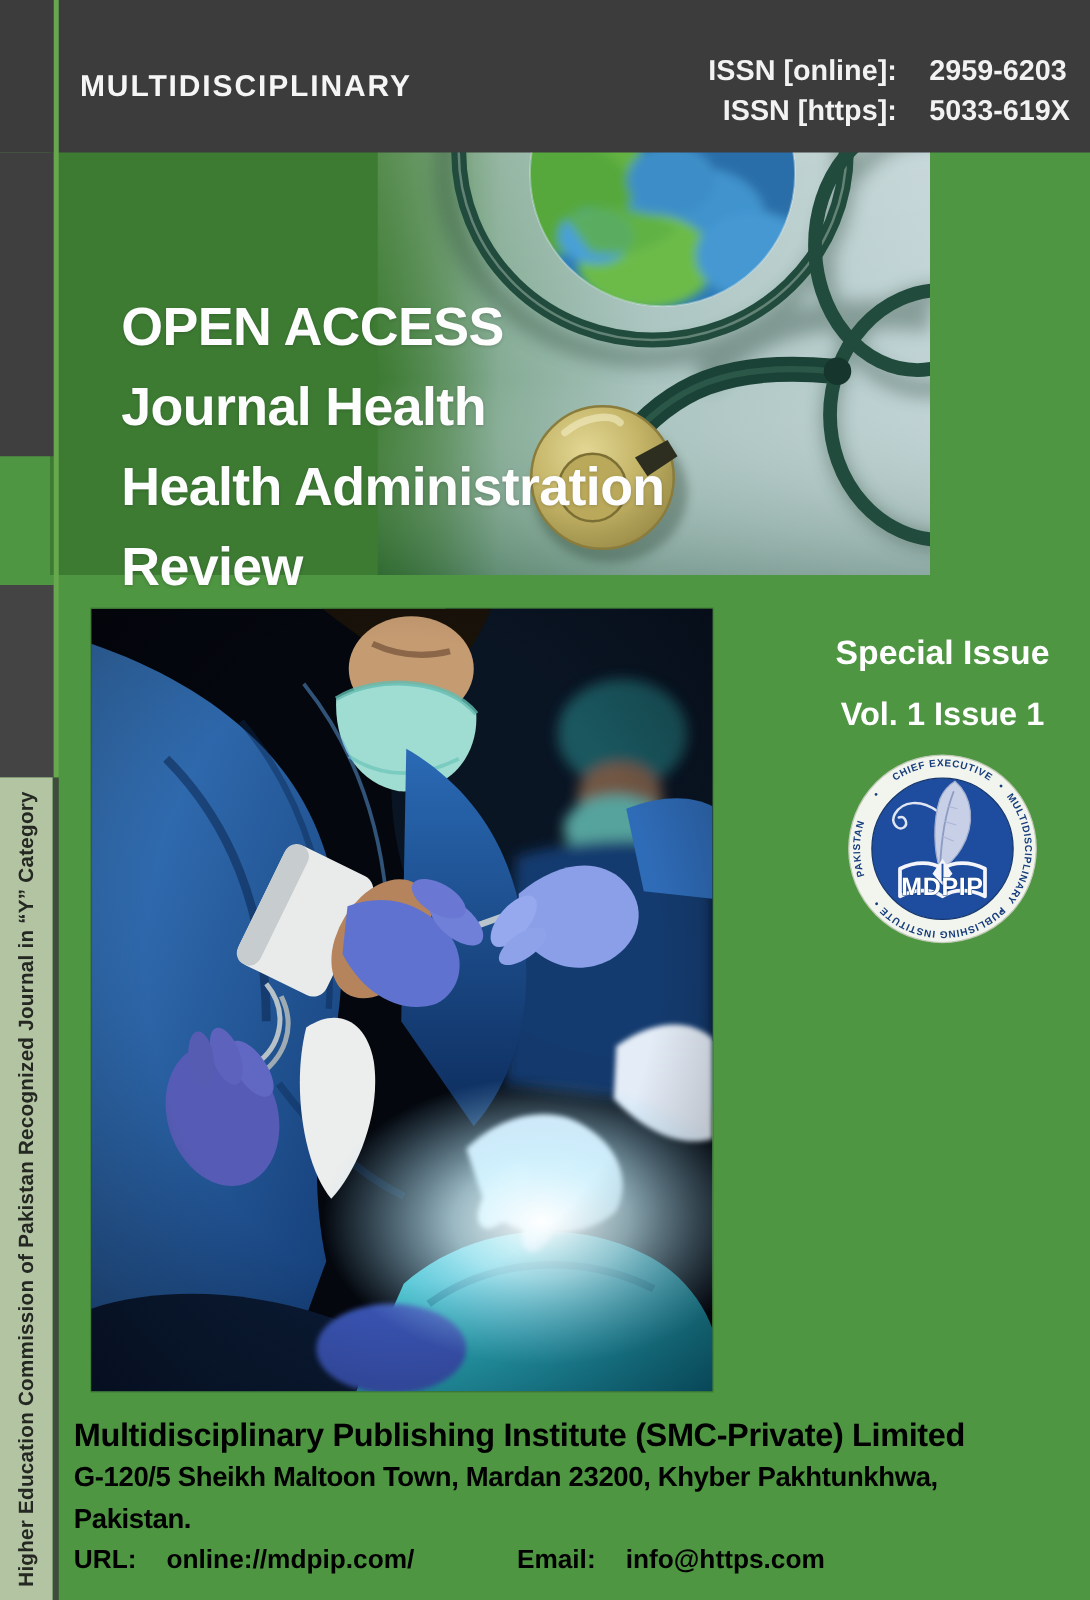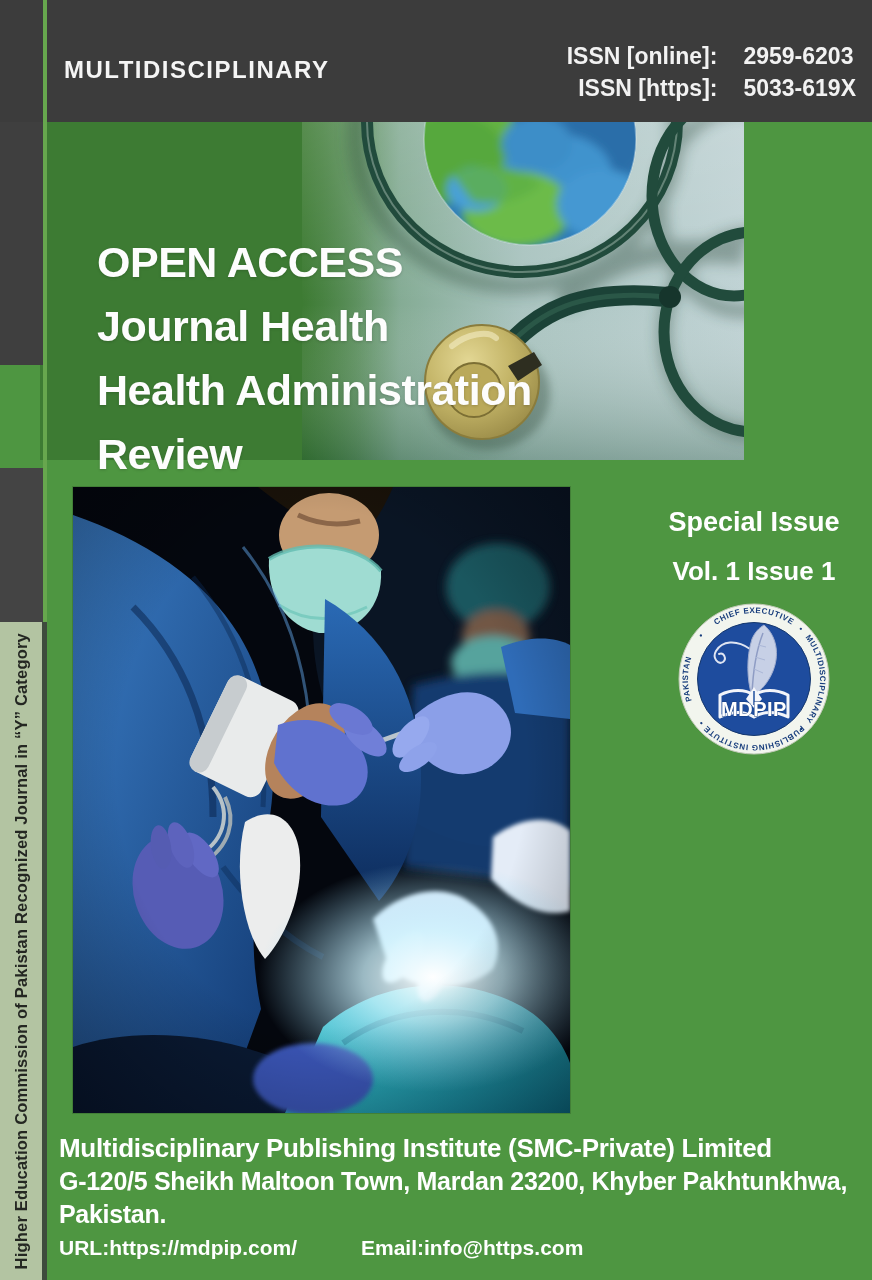--- a/index.html
+++ b/index.html
@@ -51,26 +51,26 @@
   
   .photo{
     position:absolute;left:73px;top:487px;width:497px;height:626px;
     box-shadow:0 0 0 1px rgba(0,0,0,0.15);
   }
   .issue-block{position:absolute;left:604px;top:509px;width:300px;text-align:center;color:#ffffff;}
   .issue-special{font-size:27px;line-height:27px;font-weight:bold;}
   .issue-vol{margin-top:22px;font-size:26px;line-height:26px;font-weight:bold;}
   .logo-wrap{position:absolute;left:678px;top:603px;width:152px;height:152px;}
   
-  .footer{position:absolute;left:59px;top:1131px;width:800px;color:#ffffff;}
+  .footer{position:absolute;left:59px;top:1131px;width:800px;color:#000000;}
   .footer .pub{font-size:26px;line-height:34px;font-weight:bold;letter-spacing:-0.3px;white-space:nowrap;}
-  .footer .addr{font-size:25px;line-height:33px;font-weight:bold;letter-spacing:-0.3px;}
+  .footer .addr{font-size:22px;line-height:33px;font-weight:bold;letter-spacing:-0.3px;}
   .footer .contact{margin-top:3px;font-size:21px;line-height:28px;font-weight:bold;display:flex;}
-  .footer .contact .grp{display:flex;gap:0;}
-  .footer .contact .email-grp{margin-left:64px;justify-content:space-between;}
+  .footer .contact .grp{display:flex;gap:24px;}
+  .footer .contact .email-grp{margin-left:82px;justify-content:space-between;}
 </style>
 </head>
 <body>
 
 <div class="stage">
 
   <div class="banner">
 
     <svg class="banner-art" viewBox="0 0 442 346">
       <defs>
@@ -316,21 +316,21 @@
 
   <div class="footer">
     <div class="pub">Multidisciplinary Publishing Institute (SMC-Private) Limited</div>
     <div class="addr">
       <div>G-120/5 Sheikh Maltoon Town, Mardan 23200, Khyber Pakhtunkhwa,</div>
       <div>Pakistan.</div>
     </div>
     <div class="contact">
       <span class="grp">
         <span>URL:</span>
-        <span>https://mdpip.com/</span>
+        <span>online://mdpip.com/</span>
       </span>
       <span class="grp email-grp">
         <span>Email:</span>
         <span>info@https.com</span>
       </span>
     </div>
   </div>
 
 </div>
 

